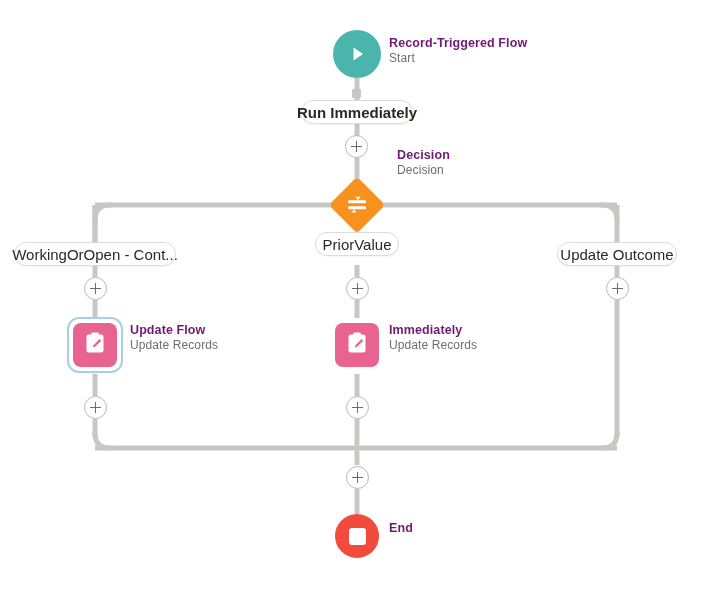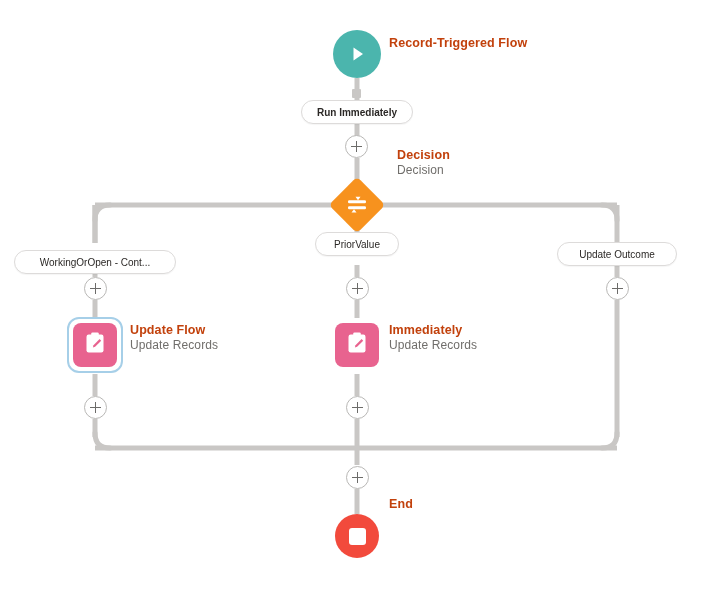--- a/index.html
+++ b/index.html
@@ -41,42 +41,42 @@
   .start-circle svg { display: block; }
   
   .node-label {
     position: absolute;
     white-space: nowrap;
     line-height: 1.28;
   }
   .node-label .title {
     font-size: 12.5px;
     font-weight: bold;
-    color: #c2410c;
+    color: #701a75;
     letter-spacing: 0.1px;
   }
   .node-label .subtitle {
     font-size: 12px;
     font-weight: normal;
     color: #706e6b;
     letter-spacing: 0.1px;
   }
   
   .pill {
     position: absolute;
     height: 24px;
     box-sizing: border-box;
     background: #ffffff;
     border: 1px solid #dddbda;
     border-radius: 13px;
     display: flex;
     align-items: center;
     justify-content: center;
     padding: 0 13px;
-    font-size: 10px;
+    font-size: 15px;
     color: #2b2826;
     white-space: nowrap;
     box-shadow: 0 1px 1px rgba(0,0,0,0.04);
   }
   
   .plus-btn {
     position: absolute;
     width: 23px;
     height: 23px;
     border-radius: 50%;
@@ -219,20 +219,21 @@
 
   <div class="start-circle" style="left:333px; top:30px;">
     <span>
       <svg width="22" height="22" viewBox="0 0 22 22" aria-hidden="true">
         <path d="M7.5 4.5 L17 11 L7.5 17.5 Z" fill="#ffffff"></path>
       </svg>
     </span>
   </div>
   <div class="node-label" style="left:389px; top:35px;">
     <div class="title">Record-Triggered Flow</div>
+    <div class="subtitle">Start</div>
   </div>
 
   <div class="stub" style="left:352px; top:89px;"></div>
 
   <div class="pill" style="left:301px; top:100px; width:112px;">
     <span style="font-weight:bold;">Run Immediately</span>
   </div>
 
   <div class="plus-btn" style="left:345px; top:135px;"></div>
 
@@ -245,21 +246,21 @@
         <path d="M14 8.2 L11.5 4.8 L16.5 4.8 Z" fill="#ffffff"></path>
         <path d="M10 17.2 L12.5 20.6 L7.5 20.6 Z" fill="#ffffff"></path>
       </svg>
     </div>
   </div>
   <div class="node-label" style="left:397px; top:147px;">
     <div class="title">Decision</div>
     <div class="subtitle">Decision</div>
   </div>
 
-  <div class="pill" style="left:14px; top:250px; width:162px;">
+  <div class="pill" style="left:14px; top:242px; width:162px;">
     <span>WorkingOrOpen - Cont...</span>
   </div>
   <div class="pill" style="left:315px; top:232px; width:84px;justify-content:center;">
     <span>PriorValue</span>
   </div>
   <div class="pill" style="left:557px; top:242px; width:120px;">
     <span>Update Outcome</span>
   </div>
 
   <div class="plus-btn" style="left:84px; top:277px;"></div>
@@ -297,17 +298,17 @@
   </div>
 
   <div class="plus-btn" style="left:84px; top:396px;"></div>
   <div class="plus-btn" style="left:346px; top:396px;"></div>
 
   <div class="plus-btn" style="left:346px; top:466px;"></div>
 
   <div class="end-circle" style="left:335px; top:514px;">
     <div class="end-square"></div>
   </div>
-  <div class="node-label" style="left:389px; top:496px;text-align:right;">
+  <div class="node-label" style="left:389px; top:520px;text-align:right;">
     <div class="title">End</div>
   </div>
 
 </div>
 
 </body></html>

